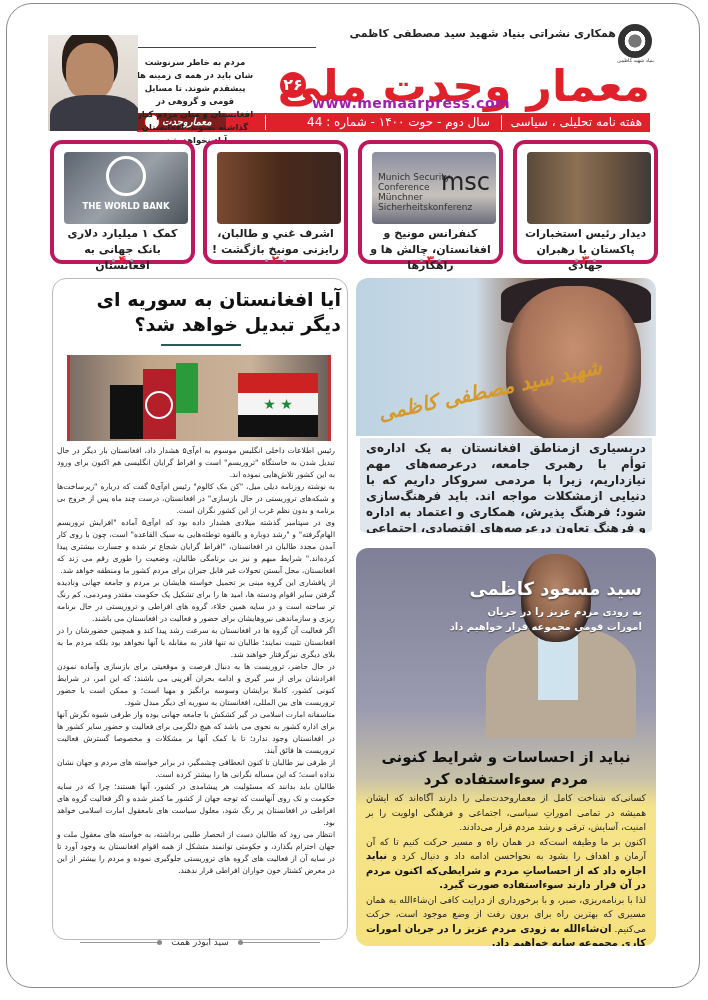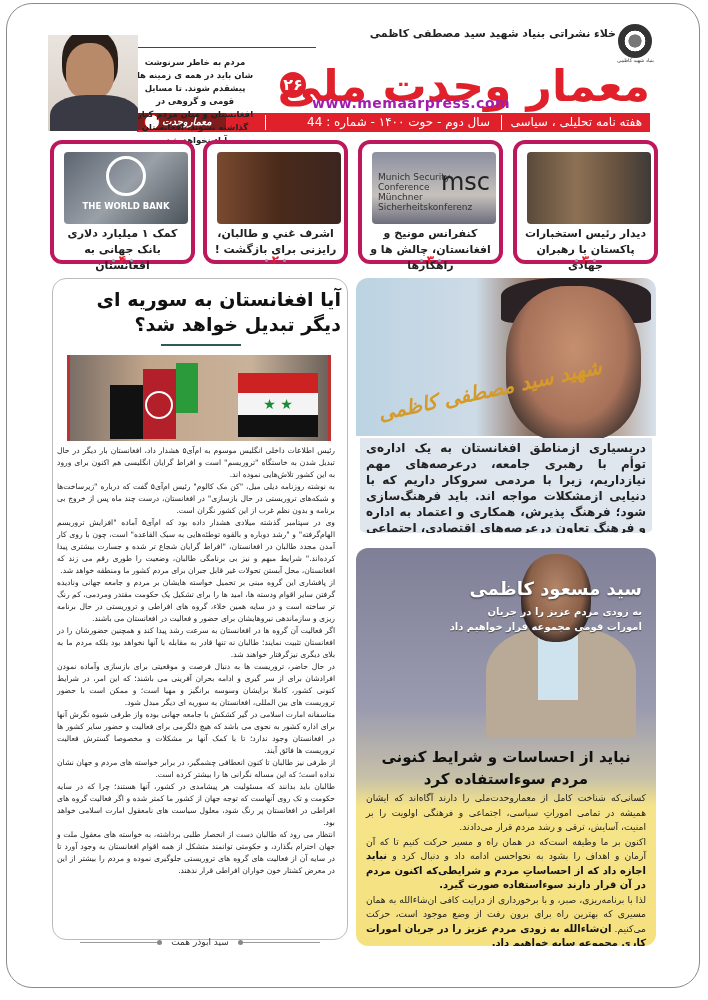--- a/index.html
+++ b/index.html
@@ -82,21 +82,21 @@
   .feature2 .body b{font-weight:bold;font-size:10px;color:#111;}
 </style>
 </head>
 <body>
 
 <div class="frame"></div>
 
 <div>
   <div class="logo-emblem" style="position:absolute;right:56px;top:24px;"></div>
   <div class="logo-emblem-cap" style="right:54px;top:57px;">بنیاد شهید کاظمی</div>
-  <div class="org-line" style="right:92px;">خلاء نشراتی بنیاد شهید سید مصطفی کاظمی</div>
+  <div class="org-line" style="right:92px;">همکاری نشراتی بنیاد شهید سید مصطفی کاظمی</div>
   <div class="org-rule" style="left:48px;right:392px;top:47px;"></div>
   <div class="brand" style="right:58px;top:64px;">معمار وحدت ملی</div>
   <div class="issue-badge" style="left:280px;top:72px;">۲۶</div>
   <div class="website" style="left:312px;top:95px;">www.memaarpress.com</div>
   <div class="redbar" style="left:137px;top:113px;width:513px;">
     <span class="left-part">هفته نامه تحلیلی ، سیاسی</span>
     <span class="sep"></span>
     <span class="right-part">سال دوم - حوت ۱۴۰۰ - شماره : 44</span>
     <span class="sep2"></span>
   </div>
@@ -121,21 +121,21 @@
   <div class="teaser" style="right:155px;">
     <div class="img img-msc">
       <div class="msc-t"><span>Munich Security</span><br><span>Conference</span><br><span>Münchner Sicherheitskonferenz</span></div>
       <div class="msc-b">msc</div>
     </div>
     <div class="title">کنفرانس مونیخ و افغانستان، چالش ها و راهکارها</div>
     <div class="page"><span class="dot"></span><span>۳</span><span class="dot"></span></div>
   </div>
   <div class="teaser" style="right:310px;">
     <div class="img img-ghani"></div>
-    <div class="title">اشرف غني و طالبان، رایزنی برای بازگشت !</div>
+    <div class="title">اشرف غني و طالبان، رایزنی مونیخ بازگشت !</div>
     <div class="page"><span class="dot"></span><span>۲</span><span class="dot"></span></div>
   </div>
   <div class="teaser" style="right:463px;">
     <div class="img img-wb">
       <div class="globe"></div>
       <div class="wbt">THE WORLD BANK</div>
     </div>
     <div class="title">کمک ۱ میلیارد دلاری بانک جهانی به افغانستان</div>
     <div class="page"><span class="dot"></span><span>۴</span><span class="dot"></span></div>
   </div>

